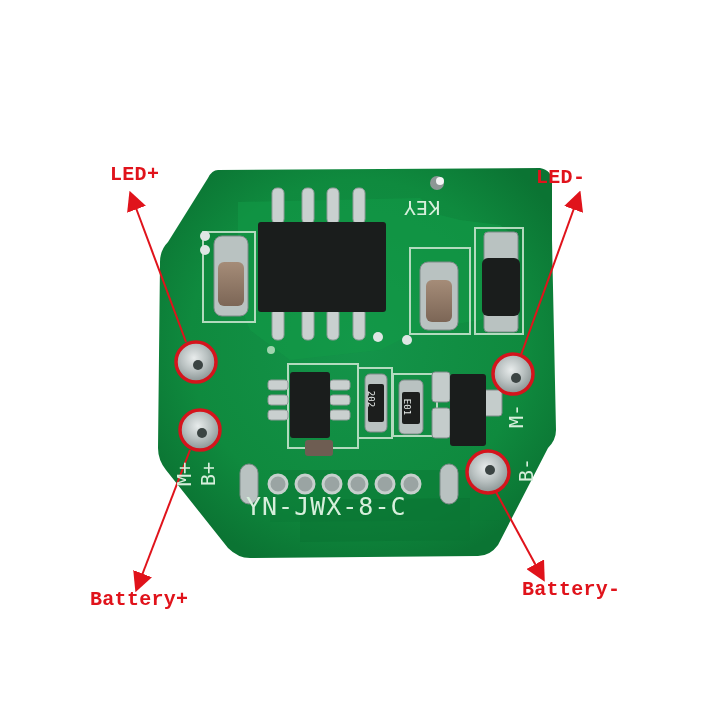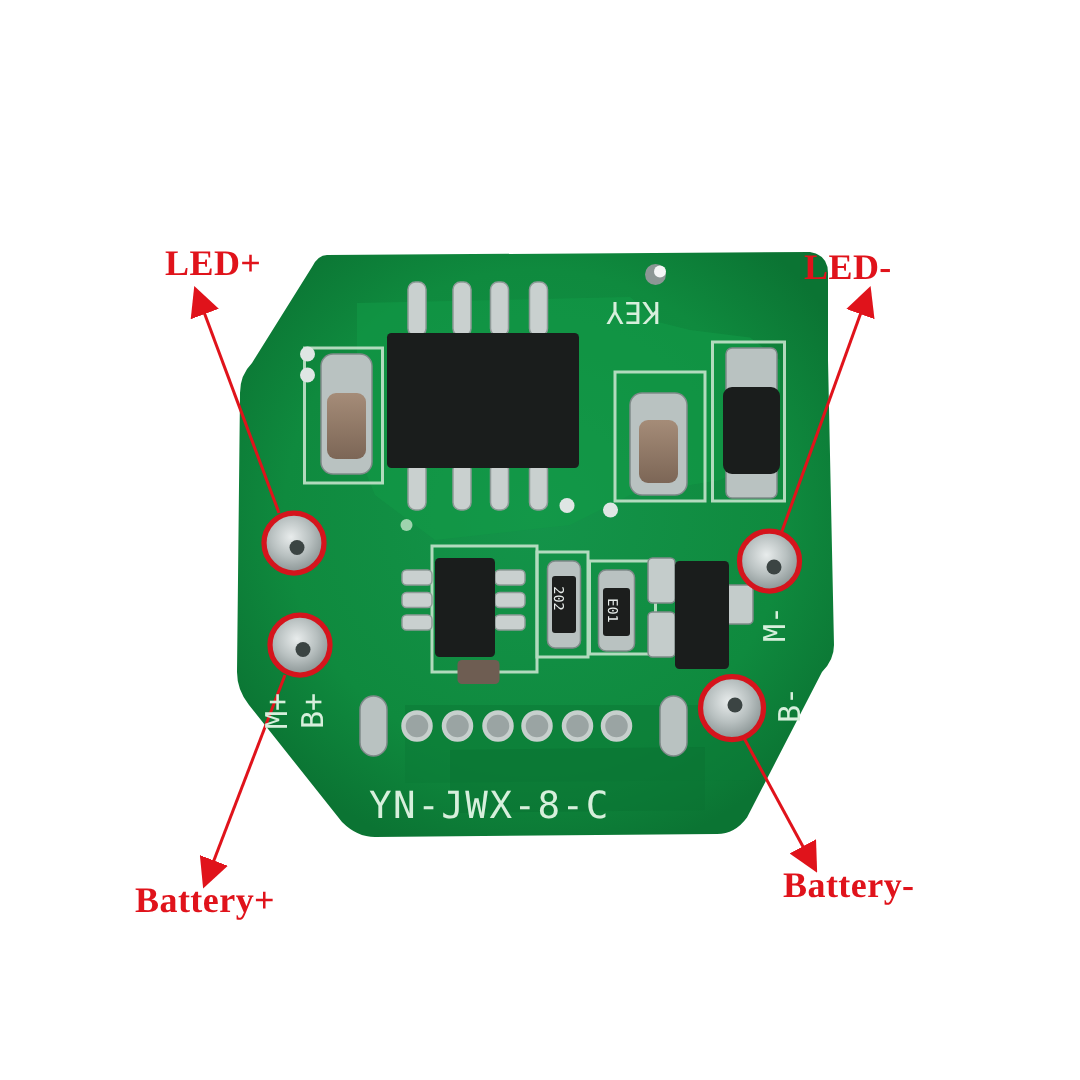--- a/index.html
+++ b/index.html
@@ -1,21 +1,21 @@
 <!DOCTYPE html>
 <html><head>
   <meta charset="utf-8">
   <style>
     html, body { margin: 0; padding: 0; background: #ffffff; }
     body { width: 720px; height: 720px; position: relative; overflow: hidden; font-family: "Liberation Sans", sans-serif; }
     .stage { position: absolute; left: 0; top: 0; width: 720px; height: 720px; }
     svg.pcb { position: absolute; left: 0; top: 0; }
     .label {
-      position: absolute; color: #e0131b; font-weight: bold; font-size: 24px;
-      font-family: Liberation Serif, serif; white-space: nowrap; letter-spacing: 0.3px;
+      position: absolute; color: #e0131b; font-weight: bold; font-size: 20px;
+      font-family: Liberation Mono, monospace; white-space: nowrap; letter-spacing: 0.3px;
     }
     .silk {
       position: absolute; color: #d7efdc; font-family: "DejaVu Sans Mono", monospace;
       white-space: nowrap;
     }
   </style>
 </head>
 <body>
 
 <div class="stage">
@@ -159,19 +159,19 @@
     </g>
   </svg>
 
   <div class="silk" style="left:404px; top:196px; font-size:20px; transform:rotate(180deg);">KEY</div>
   <div class="silk" style="left:196px; top:462px; font-size:20px; transform:rotate(-90deg);">B+</div>
   <div class="silk" style="left:172px; top:462px; font-size:20px; transform:rotate(-90deg);">M+</div>
   <div class="silk" style="left:504px; top:404px; font-size:20px; transform:rotate(-90deg);">M-</div>
   <div class="silk" style="left:514px; top:458px; font-size:20px; transform:rotate(-90deg);">B-</div>
   <div class="silk" style="left:363px; top:394px; font-size:9px; transform:rotate(90deg); color:#e7ecea;">202</div>
   <div class="silk" style="left:399px; top:402px; font-size:9px; transform:rotate(90deg); color:#e7ecea;">E01</div>
-  <div class="silk" style="left:246px; top:522px; font-size:25px; letter-spacing:1px;">YN-JWX-8-C</div>
+  <div class="silk" style="left:246px; top:492px; font-size:25px; letter-spacing:1px;">YN-JWX-8-C</div>
 
   <div class="label" style="left:110px; top:163px;">LED+</div>
   <div class="label" style="left:536px; top:166px;">LED-</div>
   <div class="label" style="left:90px; top:588px;">Battery+</div>
   <div class="label" style="left:522px; top:578px;">Battery-</div>
 </div>
 
 </body></html>

